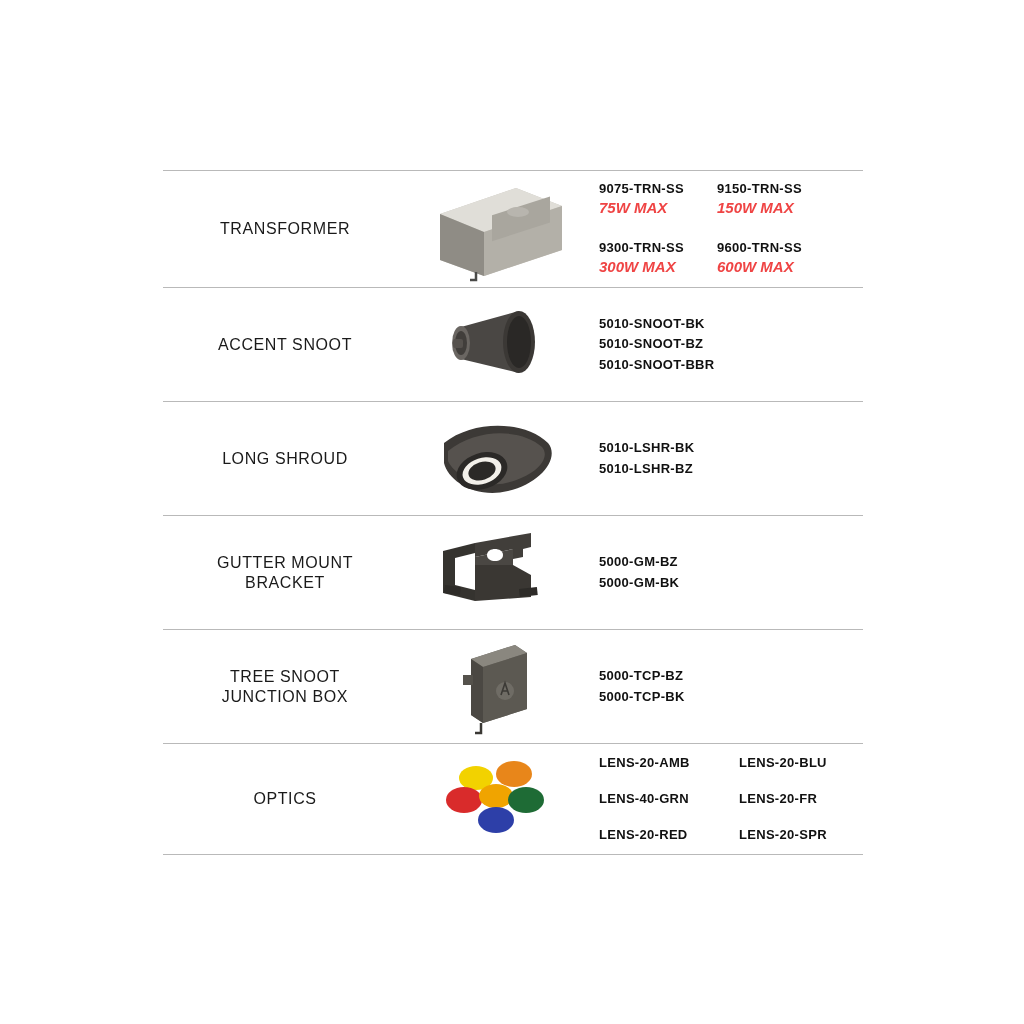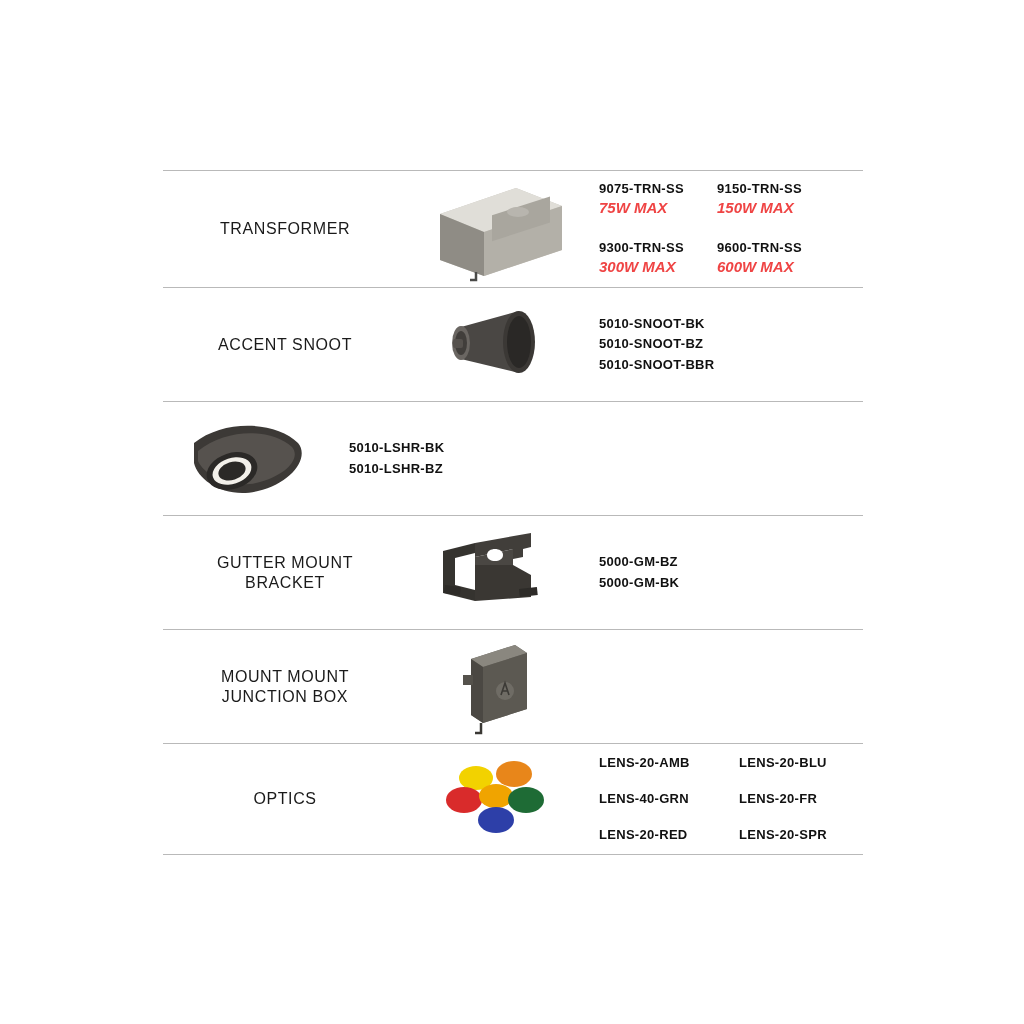--- a/index.html
+++ b/index.html
@@ -162,20 +162,21 @@
       <div class="cell-codes">
         <div class="code">5010-SNOOT-BK</div>
         <div class="code">5010-SNOOT-BZ</div>
         <div class="code">5010-SNOOT-BBR</div>
       </div>
     </div>
 
     <div class="rule"></div>
 
     <div class="row" style="height:113px;">
+      <div class="cell-name">LONG SHROUD</div>
       <div class="cell-img">
         <svg width="150" height="96" viewBox="0 0 150 96">
           <path d="M22 32 C52 8, 104 10, 126 32 C138 46, 120 72, 86 80 C54 88, 26 70, 22 52 Z" fill="#3c3936"></path>
           <path d="M26 40 C56 16, 100 18, 120 36 C130 48, 112 66, 84 72 C58 78, 32 64, 26 50 Z" fill="#56524e"></path>
           <ellipse cx="60" cy="60" rx="26" ry="18" transform="rotate(-18 60 60)" fill="#2b2927"></ellipse>
           <ellipse cx="60" cy="60" rx="20" ry="13" transform="rotate(-18 60 60)" fill="#f3f0ea"></ellipse>
           <ellipse cx="60" cy="60" rx="14" ry="9" transform="rotate(-18 60 60)" fill="#2b2927"></ellipse>
         </svg>
       </div>
       <div class="cell-codes">
@@ -205,35 +206,39 @@
       <div class="cell-codes">
         <div class="code">5000-GM-BZ</div>
         <div class="code">5000-GM-BK</div>
       </div>
     </div>
 
     <div class="rule"></div>
 
     <div class="row" style="height:113px;">
       <div class="cell-name">
-        <div>MOUNT MOUNT</div>
+        <div>TREE SNOOT</div>
         <div>JUNCTION BOX</div>
       </div>
       <div class="cell-img">
         <svg width="120" height="100" viewBox="0 0 120 100">
           <polygon points="34,22 78,8 90,16 90,72 46,86 34,78" fill="#6d6a63"></polygon>
           <polygon points="34,22 78,8 90,16 46,30" fill="#8a877f"></polygon>
           <polygon points="46,30 90,16 90,72 46,86" fill="#5c5952"></polygon>
           <polygon points="34,22 46,30 46,86 34,78" fill="#4b4843"></polygon>
           <circle cx="68" cy="54" r="9" fill="#6f6c65"></circle>
           <path d="M64 58 L68 46 L72 58 M65.5 54 L70.5 54" stroke="#3c3a36" stroke-width="1.6" fill="none"></path>
           <rect x="26" y="38" width="10" height="10" fill="#55524c"></rect>
           <path d="M44 86 L44 96 L38 96" stroke="#3a3834" stroke-width="2.5" fill="none"></path>
         </svg>
       </div>
+      <div class="cell-codes">
+        <div class="code">5000-TCP-BZ</div>
+        <div class="code">5000-TCP-BK</div>
+      </div>
     </div>
 
     <div class="rule"></div>
 
     <div class="row" style="height:110px;">
       <div class="cell-name">OPTICS</div>
       <div class="cell-img">
         <svg width="126" height="86" viewBox="0 0 126 86">
           <ellipse cx="42" cy="22" rx="17" ry="12" fill="#F2D200"></ellipse>
           <ellipse cx="80" cy="18" rx="18" ry="13" fill="#E8861A"></ellipse>

